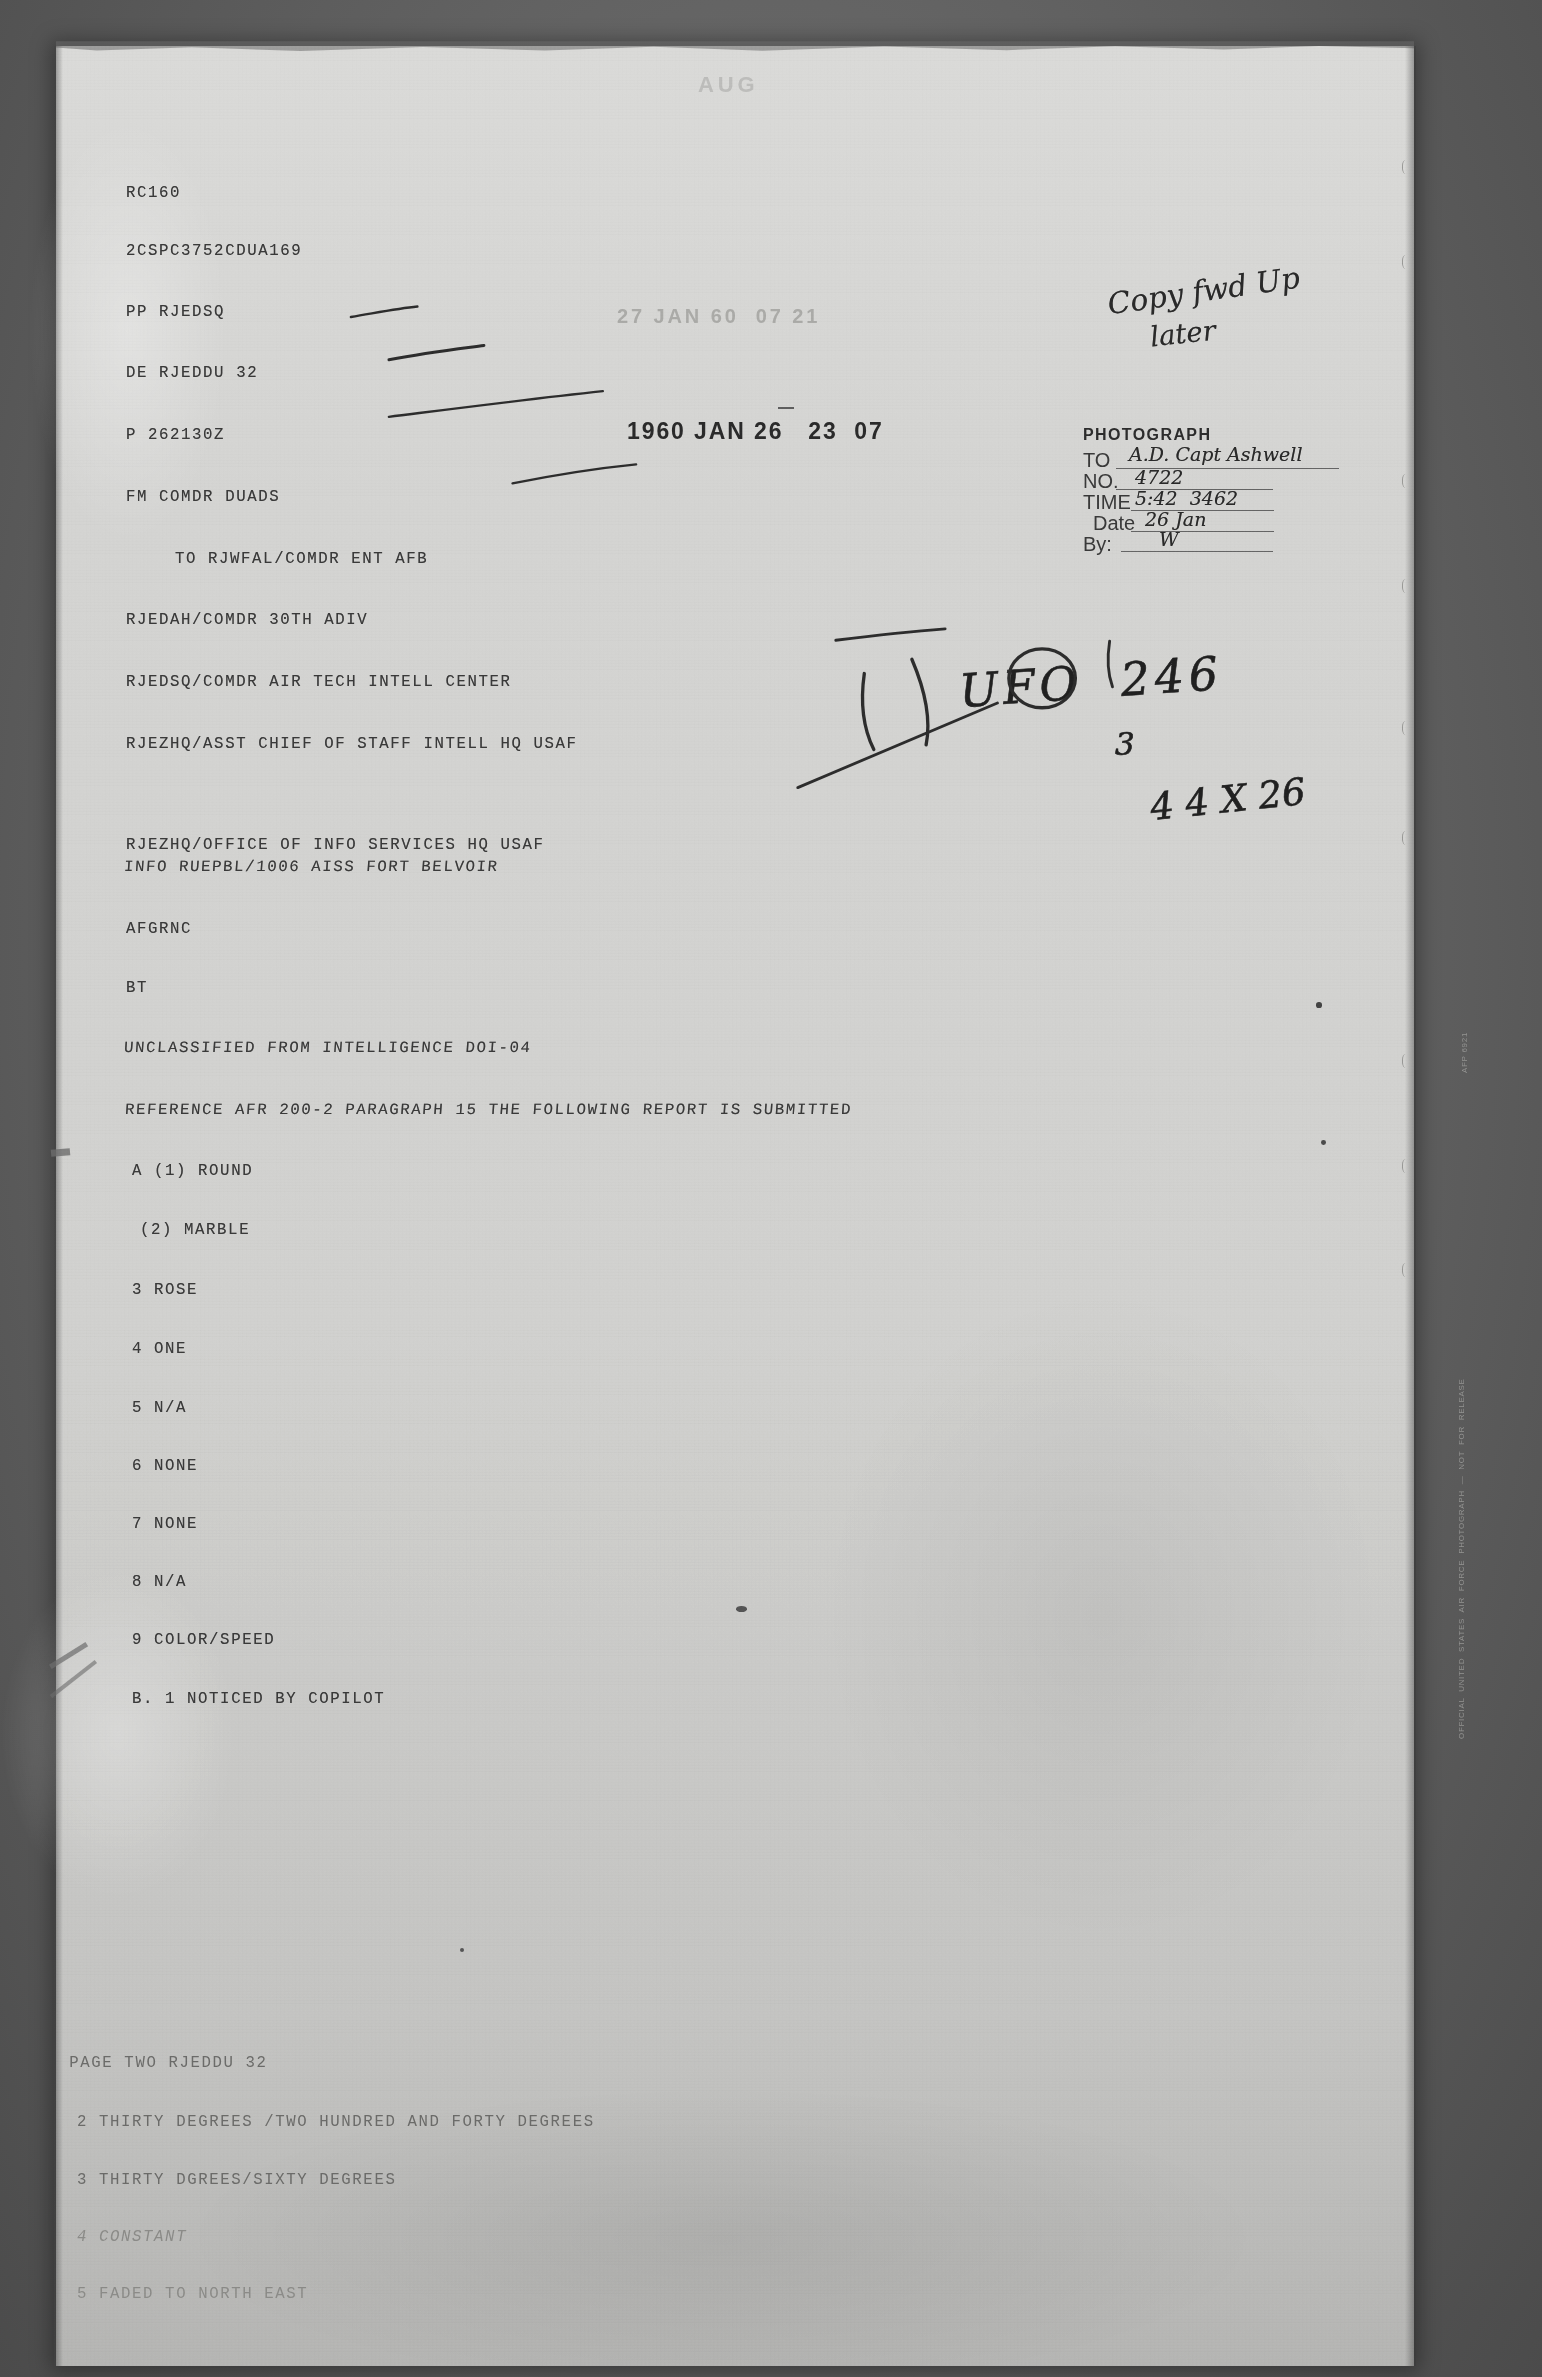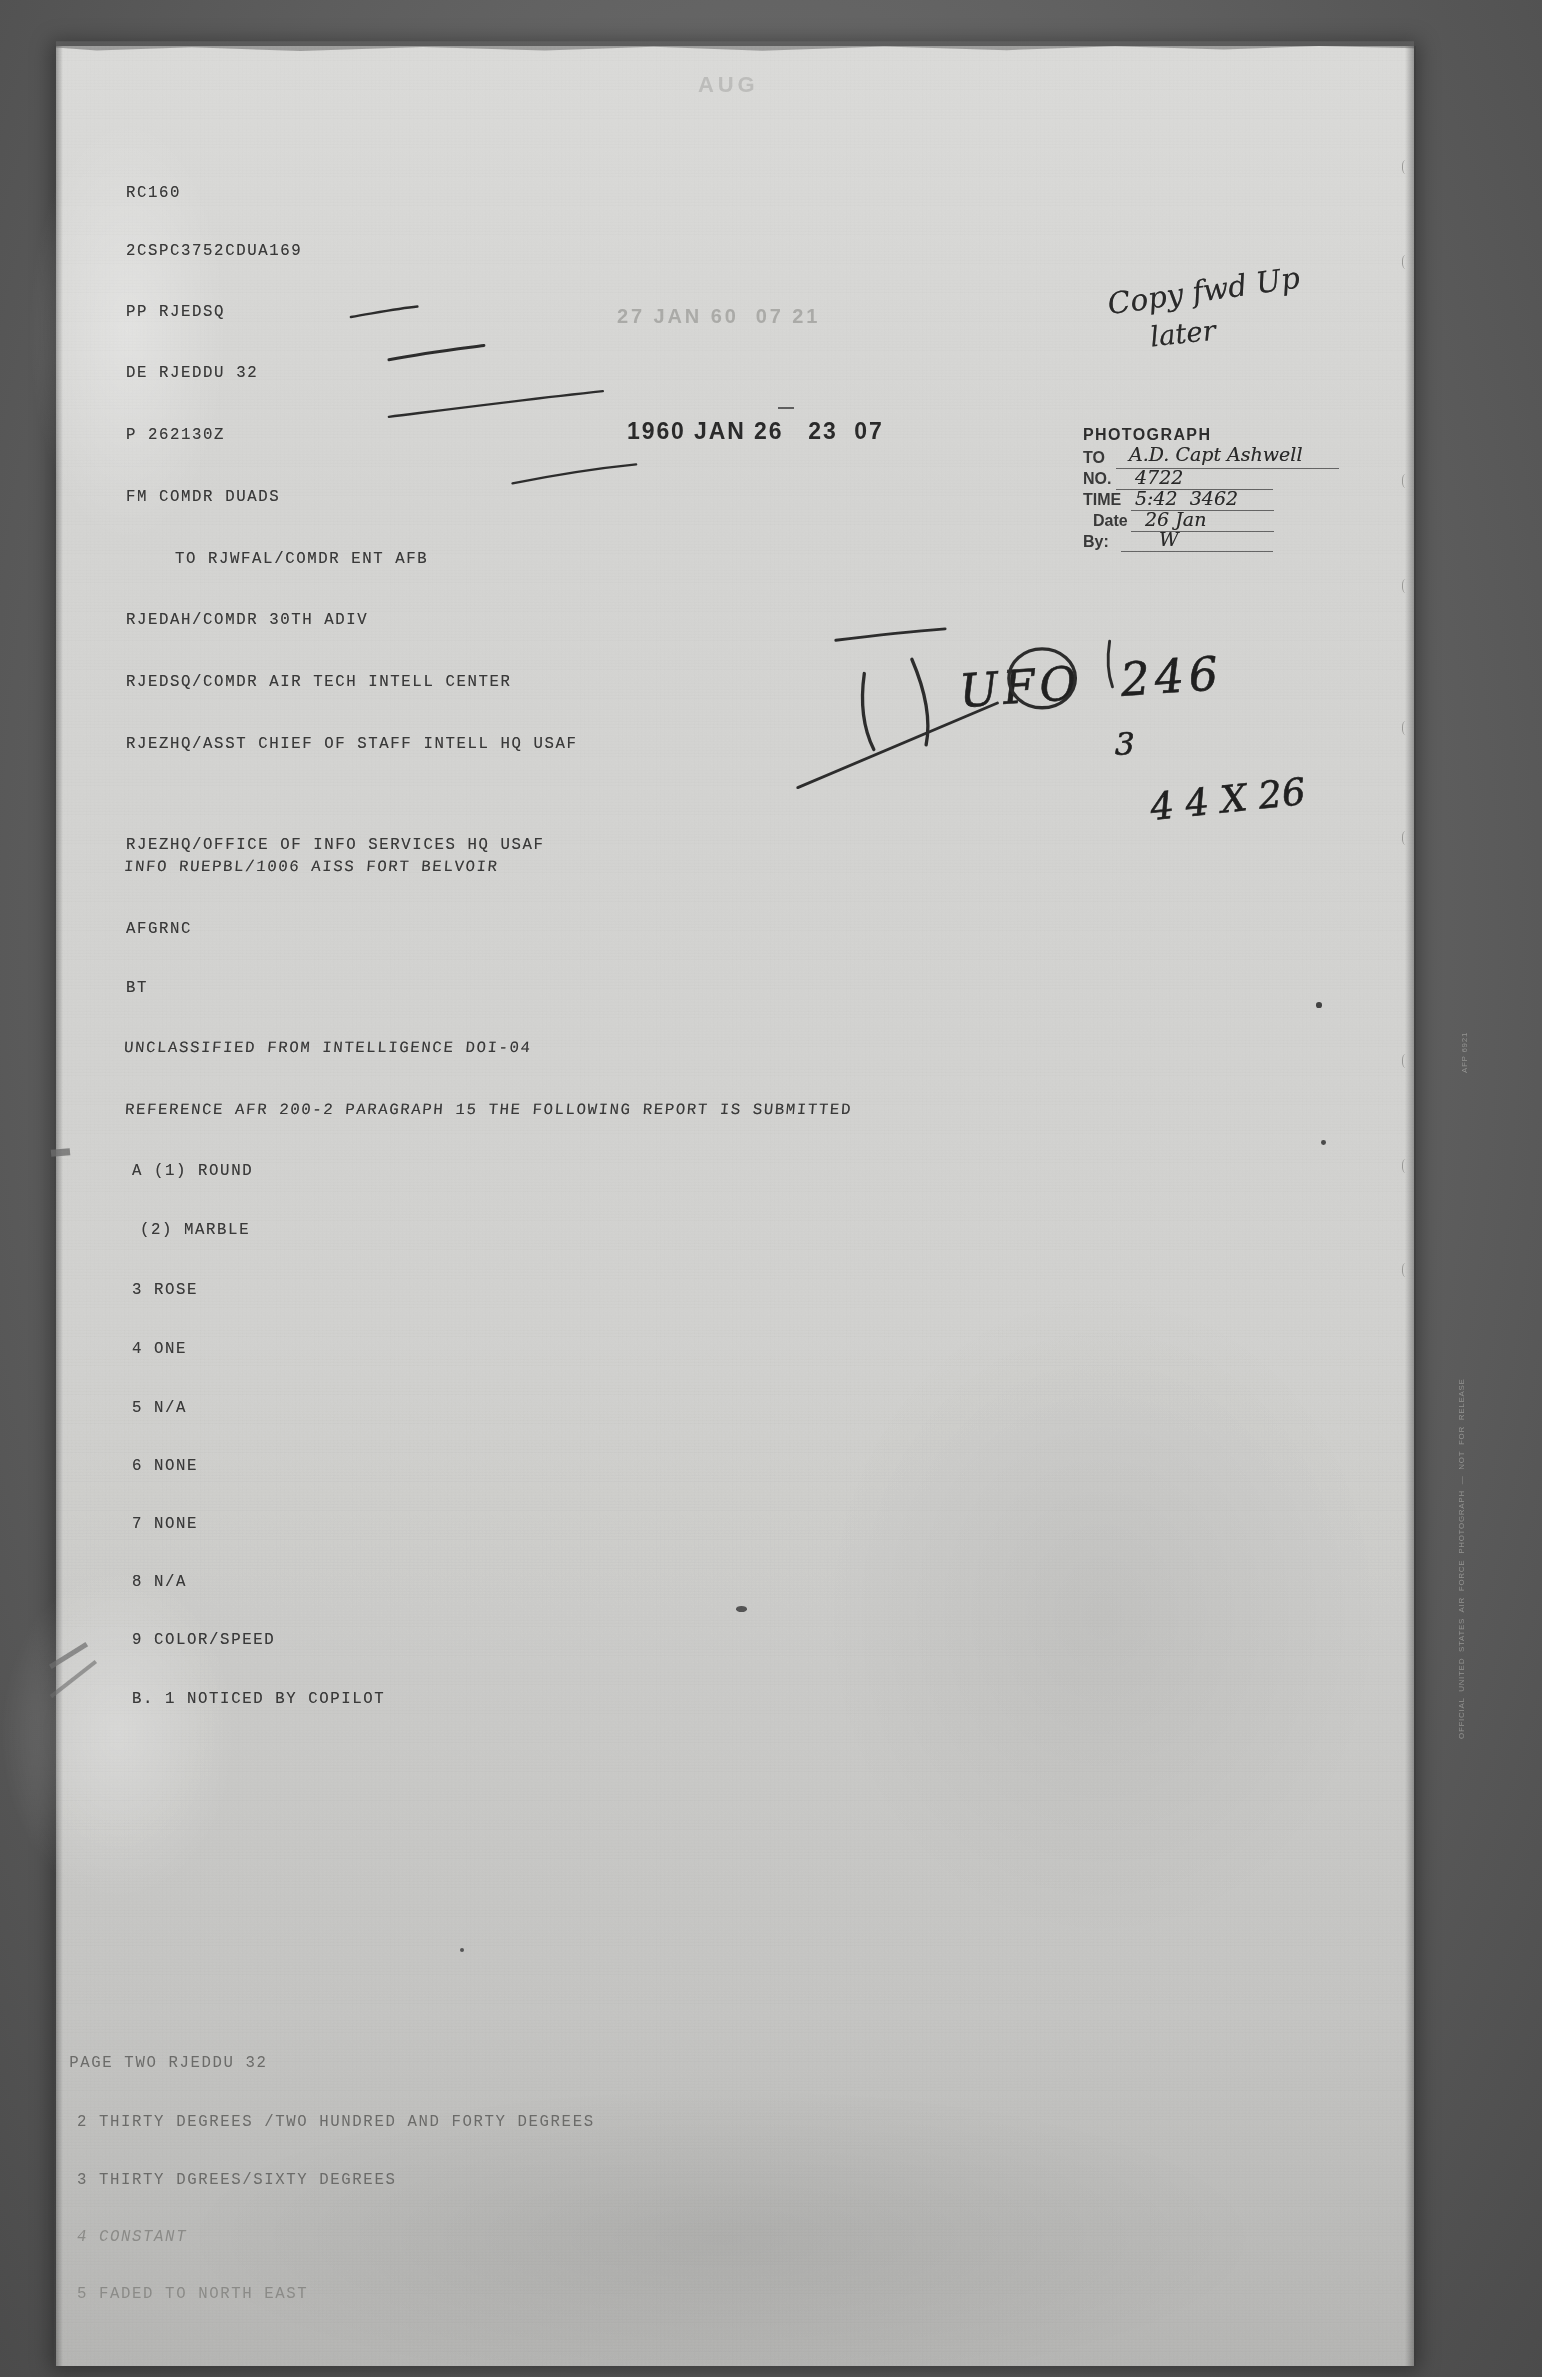--- a/index.html
+++ b/index.html
@@ -116,22 +116,22 @@
     font-family: "Liberation Sans", sans-serif;
     font-weight: 700;
     font-size: 16px;
     letter-spacing: 1.4px;
     color: #2e2e2e;
     white-space: pre;
   }
   .tel-lbl {
     position: absolute;
     font-family: "Liberation Sans", sans-serif;
-    font-weight: 700;
-    font-size: 16px;
+    font-weight: 400;
+    font-size: 20px;
     color: #3a3a3a;
     white-space: pre;
   }
   .tel-rule {
     position: absolute;
     height: 1.4px;
     background: #4a4a4a;
     opacity: .8;
   }
 

